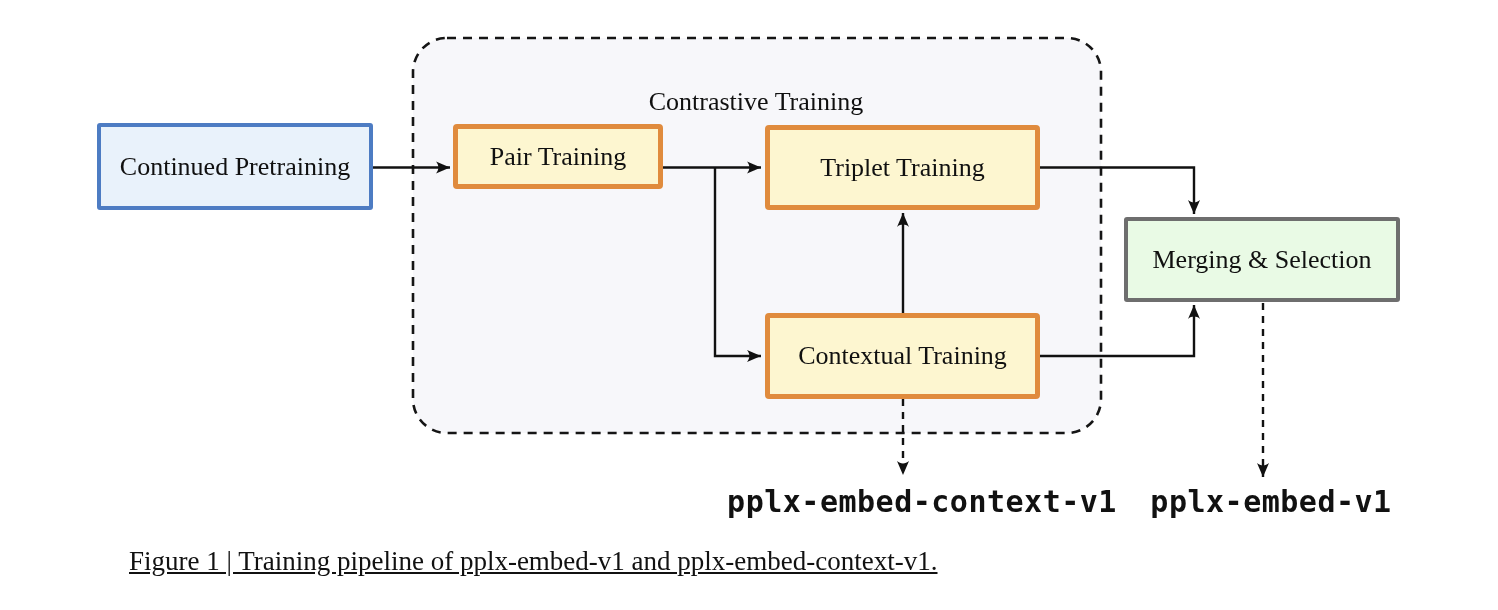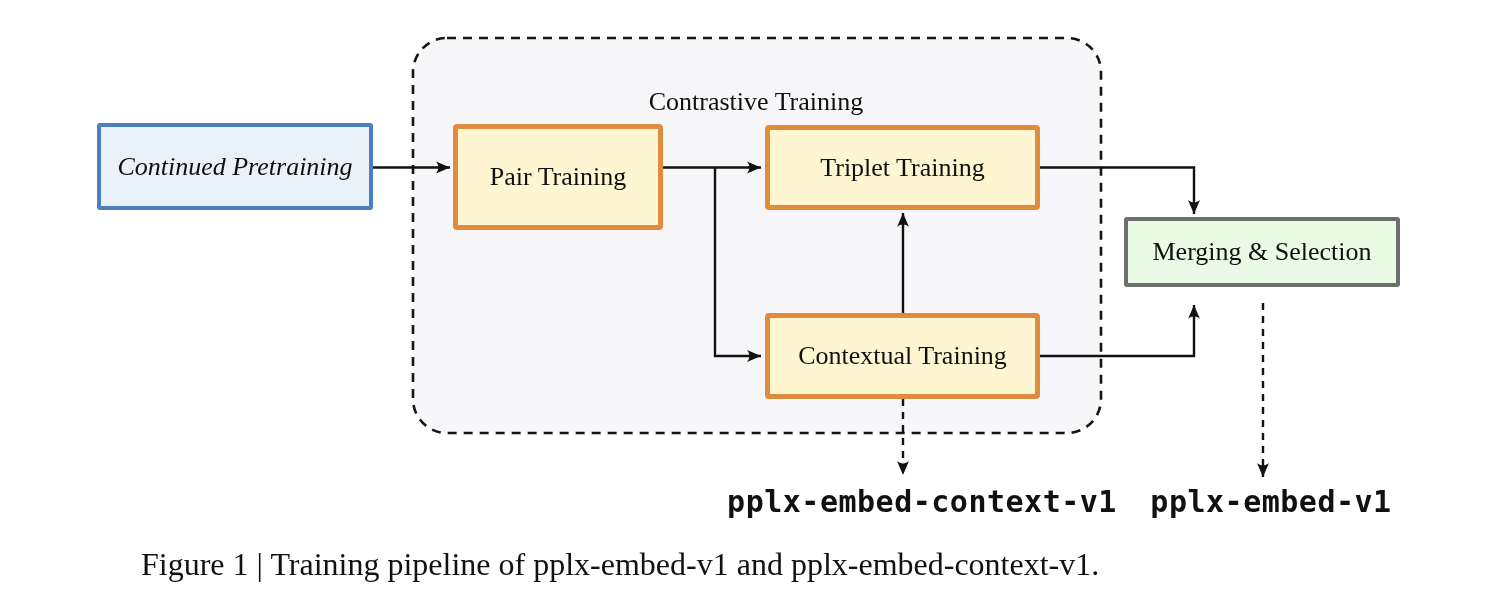--- a/index.html
+++ b/index.html
@@ -30,32 +30,31 @@
     text-align: center;
     font-size: 26px;
     color: #101010;
     border-radius: 3px;
     z-index: 2;
   }
   .node-blue {
     left: 97px; top: 123px; width: 276px; height: 87px;
     background: #e9f2fb;
     border: 4px solid #4d7cc3;
-    font-style: italic;
   }
   .node-yellow {
     background: #fdf6d0;
     border: 5px solid #e08b3d;
     border-radius: 4px;
   }
-  .node-pair       { left: 453px; top: 124px; width: 210px; height: 106px; }
+  .node-pair       { left: 453px; top: 124px; width: 210px; height: 65px; }
   .node-triplet    { left: 765px; top: 125px; width: 275px; height: 85px; }
   .node-contextual { left: 765px; top: 313px; width: 275px; height: 86px; }
   .node-green {
-    left: 1124px; top: 217px; width: 276px; height: 70px;
+    left: 1124px; top: 217px; width: 276px; height: 85px;
     background: #e9fae5;
     border: 4px solid #6e6e6e;
   }
   .container-label {
     position: absolute;
     left: 556px; top: 51px; width: 400px;
     text-align: center;
     font-size: 26px;
     color: #101010;
     z-index: 1;
@@ -70,25 +69,26 @@
     font-weight: bold;
     font-size: 30px;
     color: #111111;
     z-index: 2;
     letter-spacing: 0.5px;
   }
   .output-context { left: 712px; }
   .output-final   { left: 1061px; }
   .caption {
     position: absolute;
-    left: 141px; top: 546px;
-    font-size: 32px;
+    left: 129px; top: 546px;
+    font-size: 27px;
     color: #111111;
     white-space: nowrap;
     z-index: 2;
+    text-decoration: underline;
   }
   svg { display: block; }
 </style>
 </head>
 <body>
 
 <div class="canvas">
 
   <svg class="layer" width="1498" height="610">
     <rect x="413" y="38" width="688" height="395" rx="34" ry="34" fill="#f7f7fa" stroke="#151515" stroke-width="2.6" stroke-dasharray="9 7"></rect>

